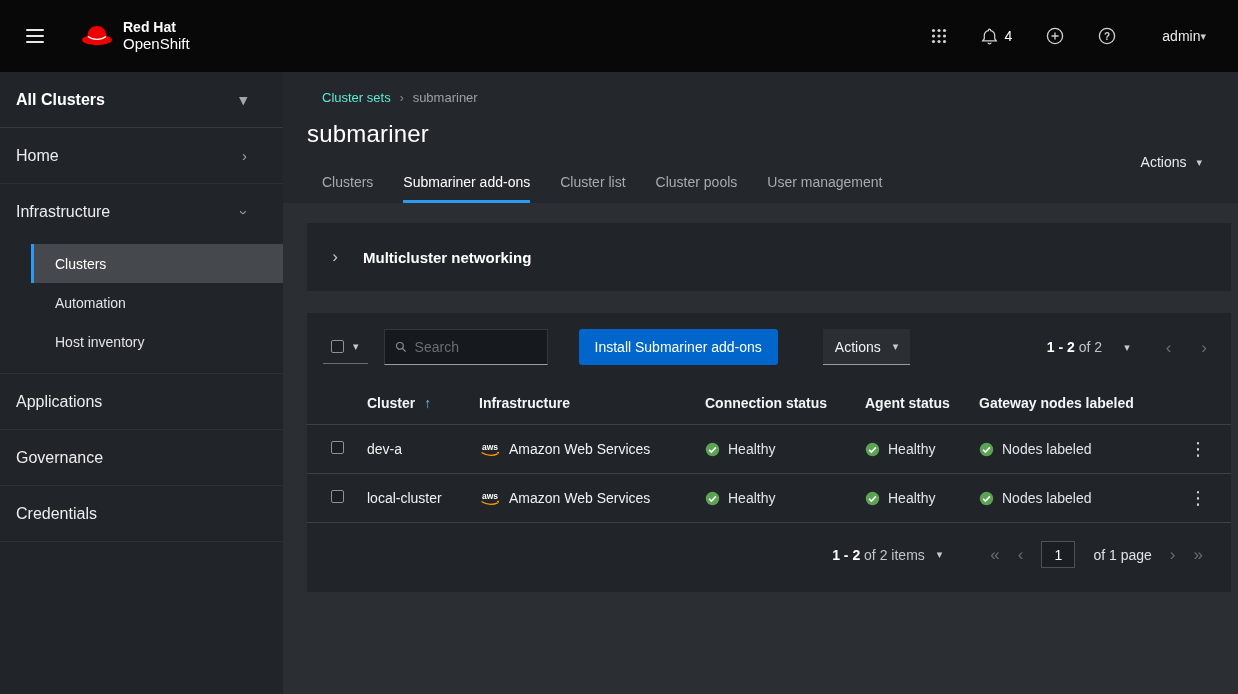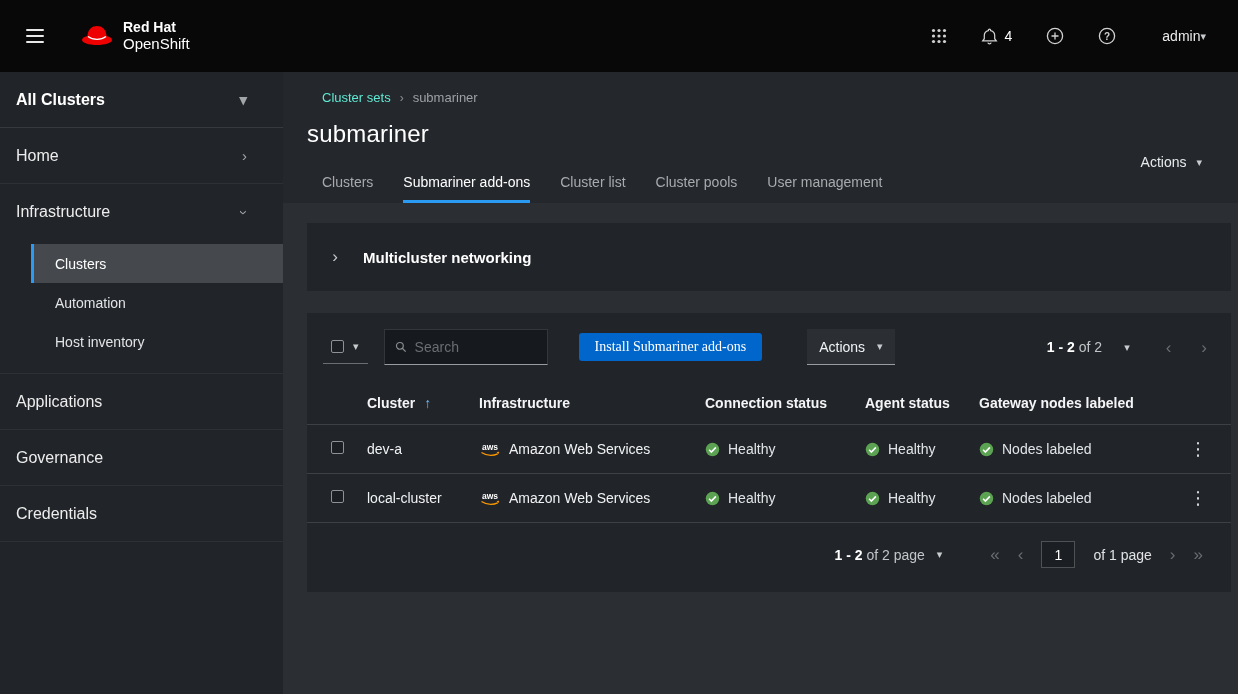--- a/index.html
+++ b/index.html
@@ -109,21 +109,21 @@
     border:1px solid #33363b; border-bottom:1px solid #9a9da0;
     display:flex; align-items:center; gap:8px; padding:0 10px;
   }
   .search-box input {
     background:transparent; border:none; outline:none; color:#e4e6e8; font-size:14px; width:100%;
     font-family:inherit;
   }
   .search-box input::placeholder { color:#6a6e73; }
   .btn-primary {
     margin-left:31px; background:#0066cc; color:#fff; border:none; cursor:pointer;
-    height:28px; padding:6px 16px; font-size:14px; border-radius:3px; font-family:Liberation Serif, serif;
+    height:36px; padding:6px 16px; font-size:14px; border-radius:3px; font-family:Liberation Sans, sans-serif;
   }
   .dropdown-toggle {
     margin-left:45px; background:#2b2f34; border:none; border-bottom:1px solid #9a9da0; cursor:pointer;
     height:36px; padding:0 12px; color:#f0f2f4; font-size:14px;
     display:flex; align-items:center; gap:12px; font-family:inherit;
   }
   .pagination-top { margin-left:auto; display:flex; align-items:center; gap:22px; font-size:14px; }
   .pag-range { font-weight:700; color:#fff; }
   .pag-dim { color:#c3c6c9; }
   .pag-arrows { display:flex; align-items:center; gap:30px; margin-left:14px; }
@@ -426,21 +426,21 @@
                 </td>
               </tr>
             </tbody>
           </table>
 
           <div class="pagination-bottom">
             <span>
               <span class="pag-range">1 - 2</span>
               <span class="pag-dim">of</span>
               <span class="pag-dim">2</span>
-              <span class="pag-dim">page</span>
+              <span class="pag-dim">items</span>
             </span>
             <span class="caret">▾</span>
             <span class="pag-nav">
               <button class="pag-arrow">«</button>
               <button class="pag-arrow">‹</button>
               <input class="page-input" value="1" style="">
               <span class="page-count">of 1 page</span>
               <button class="pag-arrow">›</button>
               <button class="pag-arrow">»</button>
             </span>

